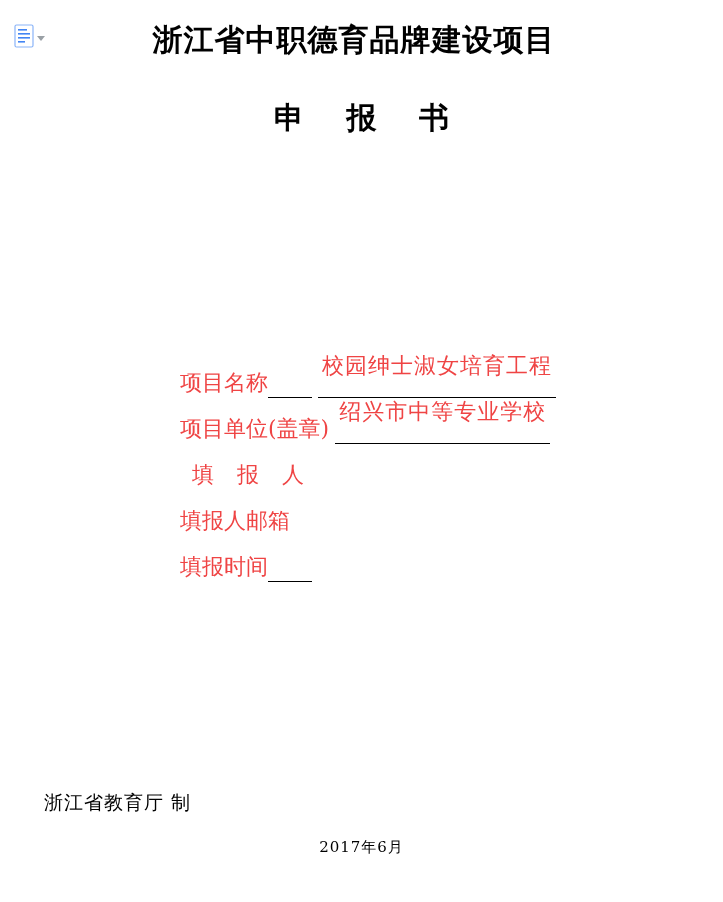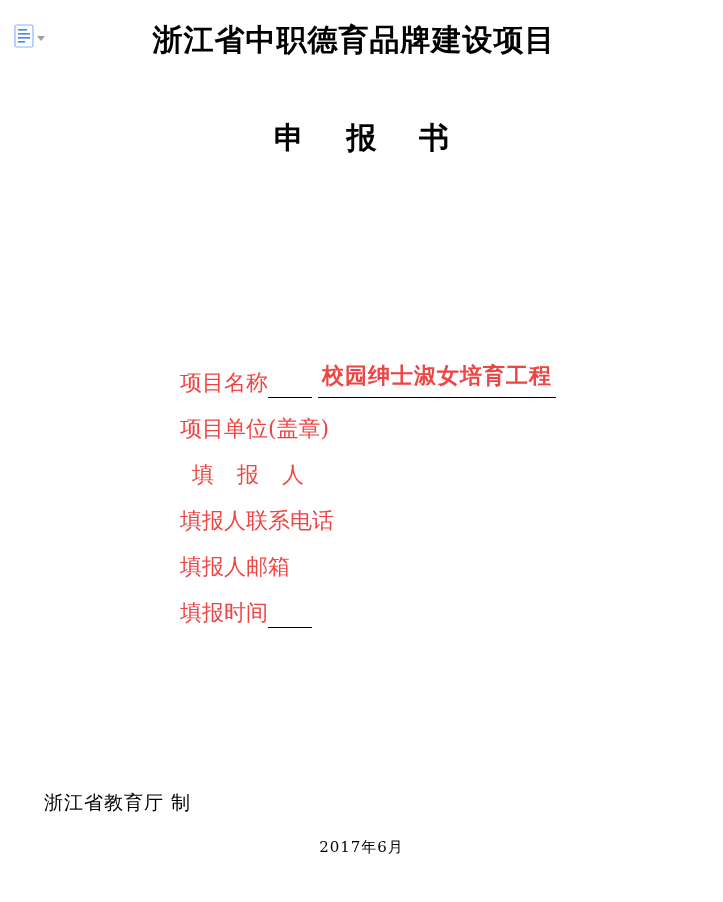--- a/index.html
+++ b/index.html
@@ -57,21 +57,20 @@
     top: 98px;
     left: 0;
     width: 723px;
     text-align: center;
     font-family: "DejaVu Sans", "Liberation Sans", sans-serif;
     font-weight: bold;
     font-size: 30px;
     letter-spacing: 16px;
     text-indent: 16px;
     color: #000;
-    margin-top: 20px;
   }
 
   
   #fields {
     position: absolute;
     top: 352px;
     left: 180px;
     width: 440px;
     font-family: "DejaVu Serif", "Liberation Serif", serif;
     font-size: 22px;
@@ -91,24 +90,23 @@
     letter-spacing: 8px;
     margin-left: 12px;
   }
   .field-value {
     flex: 0 0 auto;
     margin-left: 6px;
   }
   .underline {
     border-bottom: 1.5px solid #000;
     display: inline-block;
-    padding: 0 4px 6px 4px;
+    padding: 0 4px 16px 4px;
     min-height: 26px;
     box-sizing: border-box;
-    font-weight: bold;
   }
   .blank-lead {
     display: inline-block;
     width: 44px;
     border-bottom: 1.5px solid #000;
     height: 26px;
     vertical-align: bottom;
   }
   .val-text {
     letter-spacing: 1px;
@@ -155,26 +153,24 @@
 <div class="title-sub">申 报 书</div>
 
 <div id="fields">
     <div class="field-row">
       <span class="field-label">项目名称</span>
       <span class="blank-lead"></span>
       <span class="field-value val-text underline">校园绅士淑女培育工程</span>
     </div>
     <div class="field-row">
       <span class="field-label">项目单位(盖章)</span>
+      <span class="field-value val-text underline">绍兴市中等专业学校</span>
     </div>
     <div class="field-row">
       <span class="field-label spaced">填 报 人</span>
-    </div>
-    <div class="field-row">
-      <span class="field-label">填报人联系电话</span>
     </div>
     <div class="field-row">
       <span class="field-label">填报人邮箱</span>
     </div>
     <div class="field-row">
       <span class="field-label">填报时间</span>
       <span class="blank-lead"></span>
     </div>
   </div>
 

